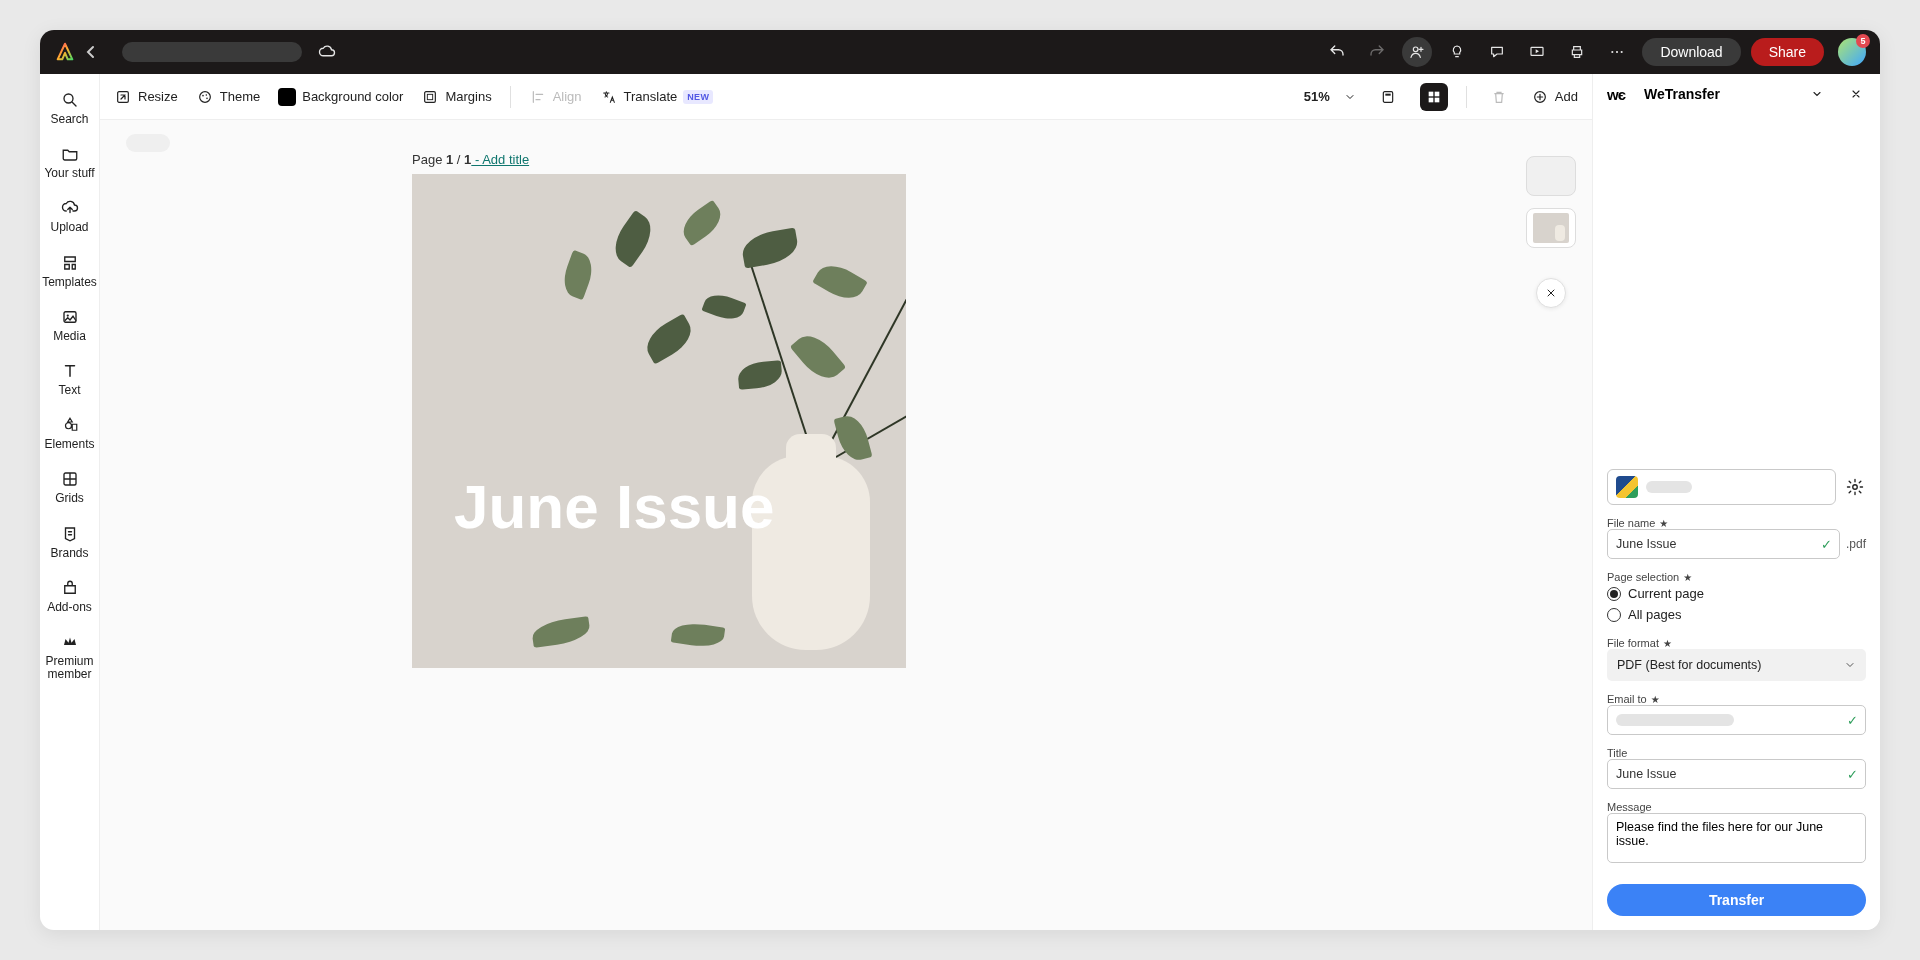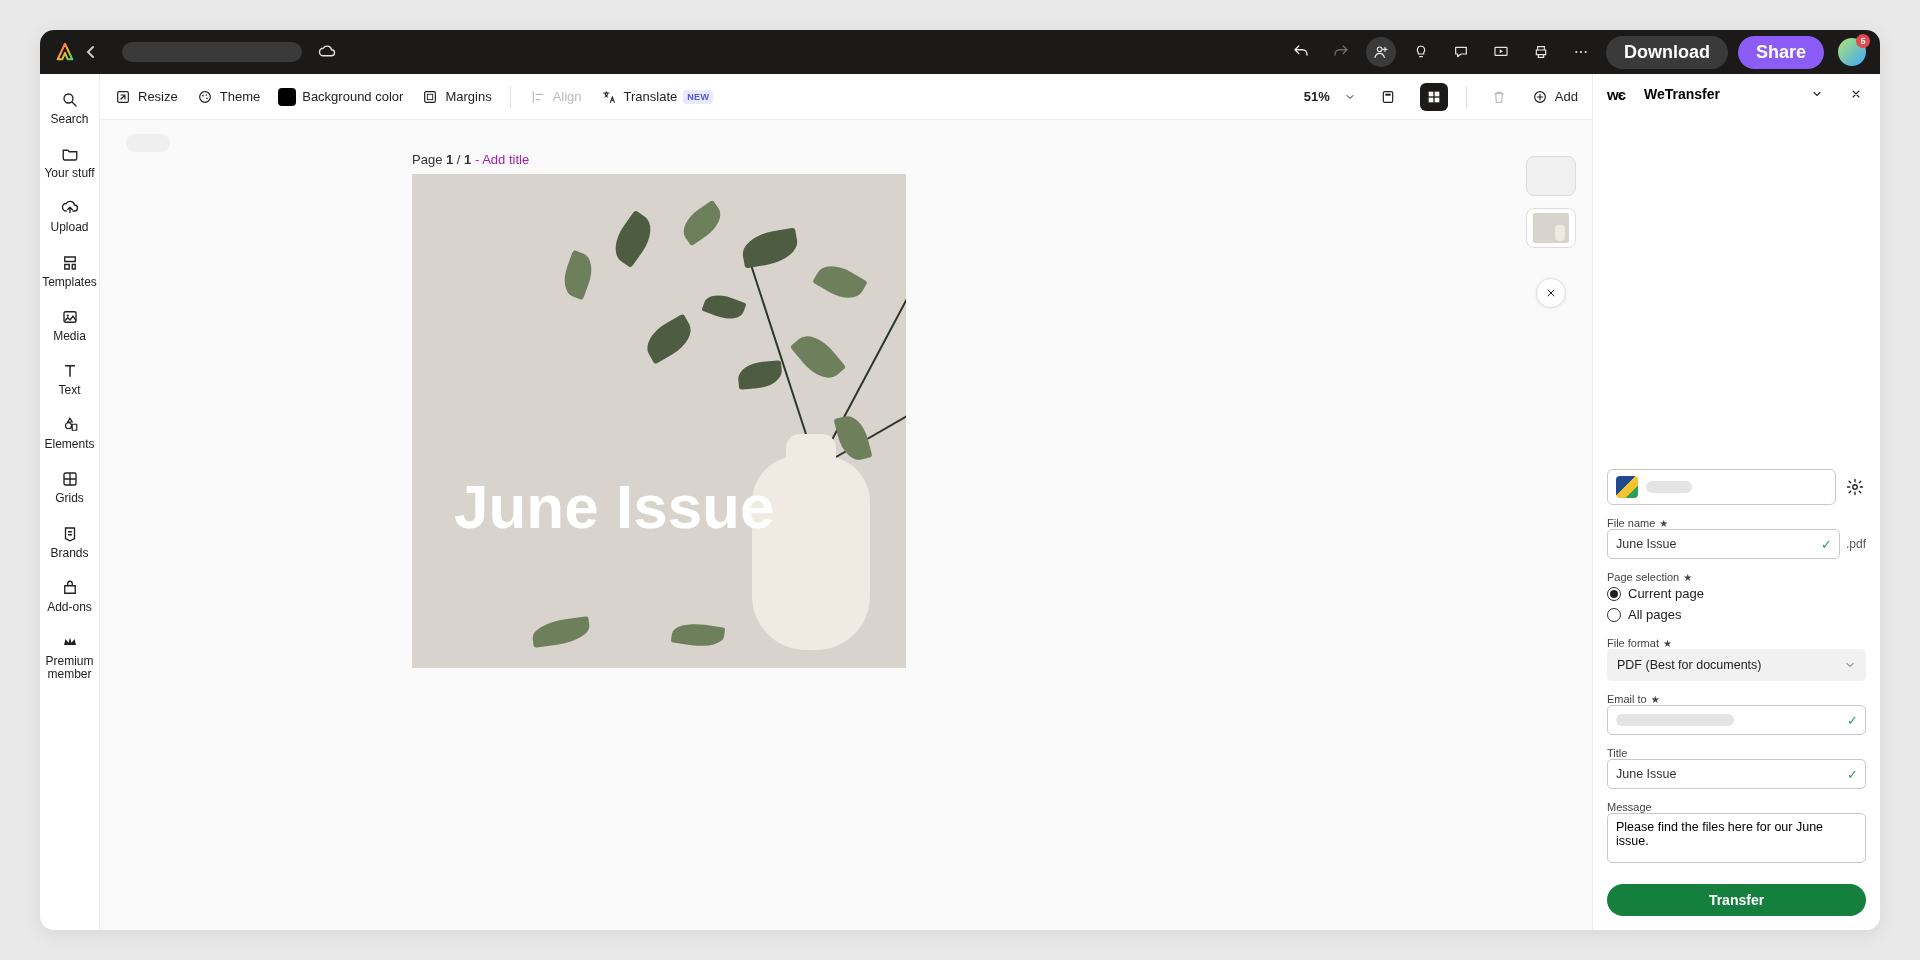--- a/index.html
+++ b/index.html
@@ -9,23 +9,23 @@
   
   .header { background:#1c1919; height:44px; display:flex; align-items:center; padding:0 14px; gap:10px; }
   .logo { width:22px; height:22px; position:relative; }
   .logo svg { display:block; }
   .back { width:26px; text-align:center; color:#ccc; cursor:pointer; }
   .url { flex:0 0 180px; height:20px; background:#3a3a3a; border-radius:10px; }
   .hdr-icon { width:30px; height:30px; display:flex; align-items:center; justify-content:center;
               color:#e5e5e5; cursor:pointer; border-radius:50%; }
   .hdr-icon.circle { background:#3a3a3a; }
   .hdr-spacer { flex:1; }
-  .hdr-btn { padding:6px 18px; border-radius:18px; font-size:18px; font-weight:700; cursor:pointer; border:none; }
+  .hdr-btn { padding:6px 18px; border-radius:18px; font-size:14px; font-weight:400; cursor:pointer; border:none; }
   .hdr-btn.download { background:#3a3a3a; color:#fff; }
-  .hdr-btn.share { background:#8b5cf6; color:#fff; }
+  .hdr-btn.share { background:#b91c1c; color:#fff; }
   .avatar { width:28px; height:28px; border-radius:50%; background:linear-gradient(135deg,#aee571,#3ea6ff);
             position:relative; margin-left:4px; }
   .avatar .badge { position:absolute; top:-4px; right:-4px; background:#e34850; color:#fff; font-size:9px;
                    border-radius:50%; width:14px; height:14px; display:flex; align-items:center;
                    justify-content:center; font-weight:700; }
   
   .main { flex:1; display:flex; min-height:0; }
   
   .rail { width:60px; border-right:1px solid #eee; display:flex; flex-direction:column; align-items:center;
           padding-top:10px; gap:4px; overflow:hidden; }
@@ -46,21 +46,21 @@
   .tb-spacer { flex:1; }
   .zoom { display:flex; align-items:center; gap:14px; font-weight:600; font-size:13px; }
   .sq-icon { width:28px; height:28px; display:flex; align-items:center; justify-content:center;
              border-radius:6px; cursor:pointer; }
   .sq-icon.active { background:#1c1919; color:#fff; }
   .disabled { color:#bbb; }
   
   .canvas-wrap { flex:1; background:#fafafa; position:relative; overflow:hidden; }
   .tag { position:absolute; left:26px; top:14px; background:#efefef; border-radius:12px; width:44px; height:18px; }
   .page-label { position:absolute; left:312px; top:32px; font-size:13px; color:#333; }
-  .page-label .muted { color:#a21caf; }
+  .page-label .muted { color:#0f766e;text-decoration:underline; }
   .artboard { position:absolute; left:312px; top:54px; width:494px; height:494px; background:#d8d3cd;
               overflow:hidden; }
   .art-title { position:absolute; left:42px; bottom:130px; color:#fff; font-size:62px; font-weight:900;
                font-family:"Arial Black",Arial,sans-serif; letter-spacing:0; line-height:1; }
   .vase { position:absolute; right:36px; bottom:18px; width:118px; height:194px; background:#efeae2;
           border-radius:46px 46px 54px 54px; }
   .vase:before { content:""; position:absolute; top:-22px; left:34px; width:50px; height:30px;
                  background:#efeae2; border-radius:14px 14px 0 0; }
   
   .stem { position:absolute; background:#2e3626; }
@@ -126,21 +126,21 @@
   .radio.sel:after { content:""; position:absolute; inset:2px; background:#222; border-radius:50%; }
   .select { width:100%; background:#f1f1f1; border:none; border-radius:5px; height:32px;
             padding:0 10px; font-size:12.5px; display:flex; align-items:center; justify-content:space-between;
             cursor:pointer; }
   .email-wrap { position:relative; }
   .email-input { width:100%; border:1px solid #c9c9c9; border-radius:5px; height:30px; padding:0 28px 0 8px;
                  background:#fff; display:flex; align-items:center; }
   .email-ph { width:118px; height:12px; background:#e4e4e4; border-radius:6px; }
   .textarea { width:100%; border:1px solid #c9c9c9; border-radius:5px; height:50px; padding:6px 8px;
               font-size:12.5px; resize:none; }
-  .transfer-btn { margin:8px 14px 14px; background:#15803d; color:#fff; border:none; border-radius:18px;
+  .transfer-btn { margin:8px 14px 14px; background:#3b82f6; color:#fff; border:none; border-radius:18px;
                   height:32px; font-size:14px; font-weight:600; cursor:pointer; }
   svg { display:block; }
 </style>
 </head>
 <body>
 
 <div class="app">
 
   <div class="header">
     <div class="logo">

